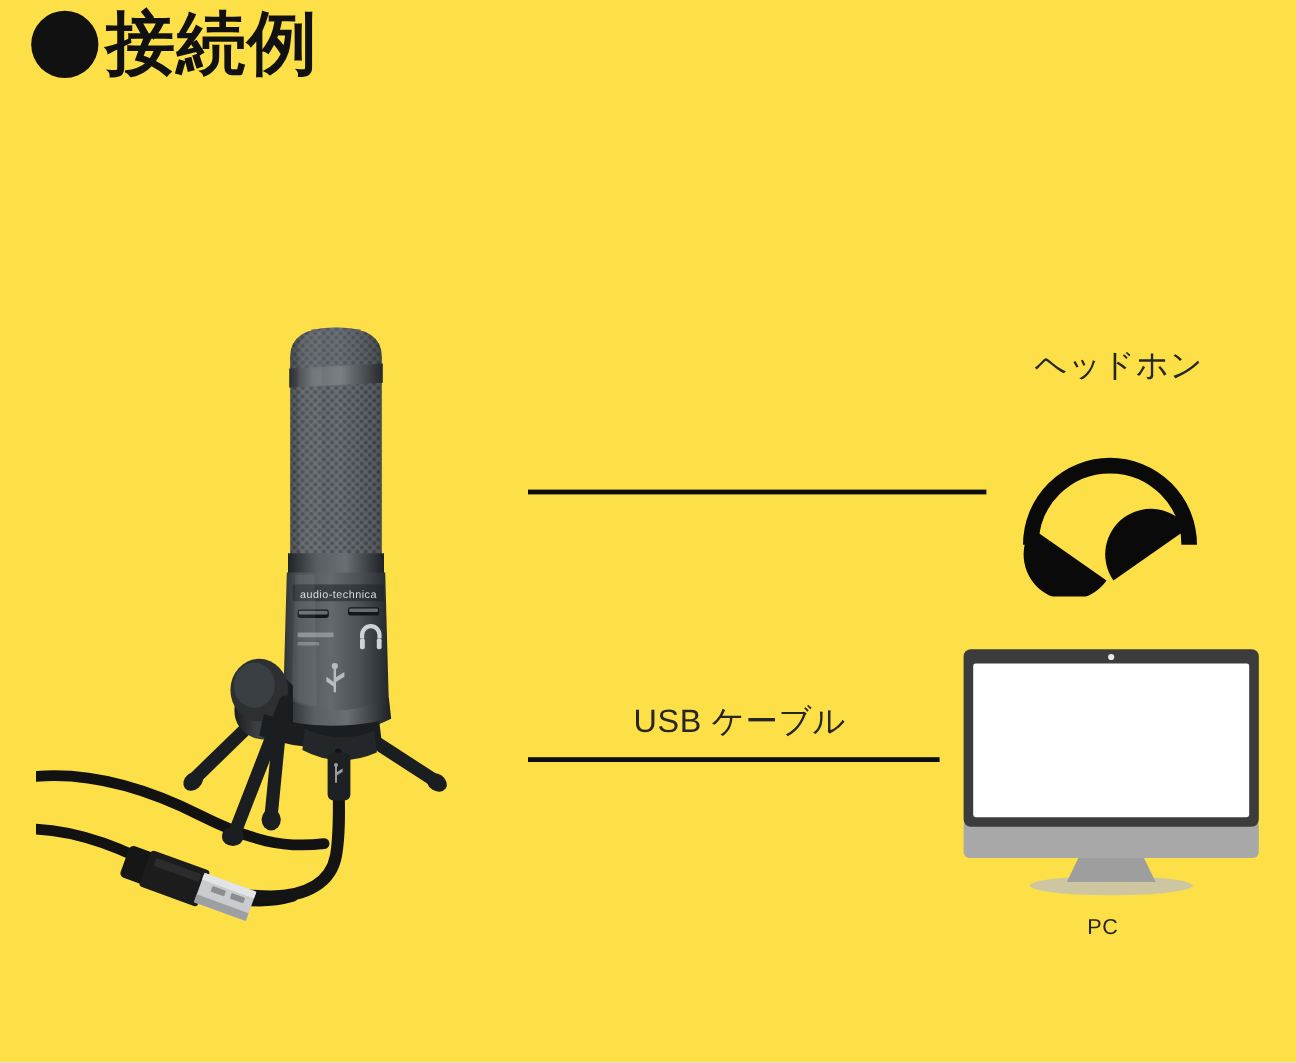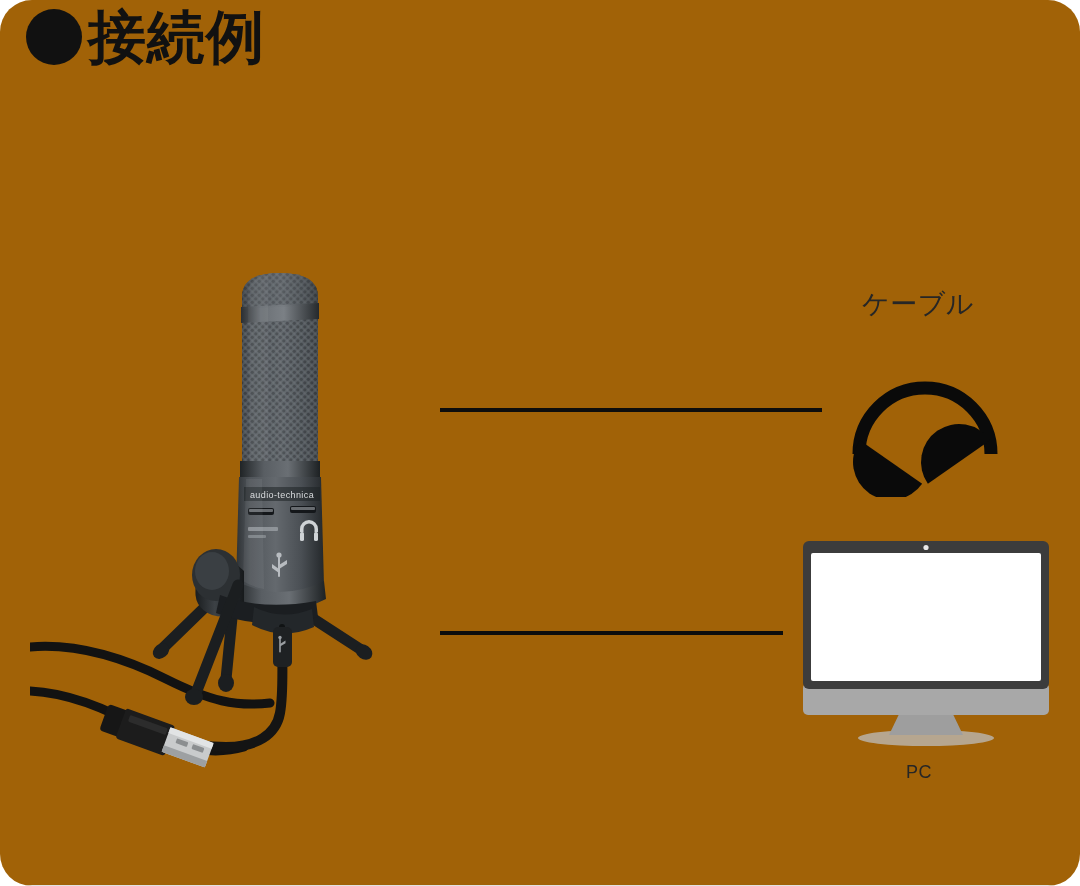--- a/index.html
+++ b/index.html
@@ -11,23 +11,22 @@
   body {
     font-family: "Liberation Sans", "DejaVu Sans", sans-serif;
     color: #1a1a1a;
     -webkit-font-smoothing: antialiased;
   }
 
   #page {
     position: relative;
     width: 1080px;
     height: 886px;
-    background: #a16207;
+    background: #fde047;
     overflow: hidden;
-    border-radius: 32px;
   }
 
   
   #title-block {
     position: absolute;
     left: 26px;
     top: 8px;
     display: flex;
     align-items: center;
     gap: 6px;
@@ -260,21 +259,22 @@
         <rect x="76" y="-5" width="12" height="5" rx="1" fill="#8b8e90"></rect>
         <rect x="93" y="-5" width="12" height="5" rx="1" fill="#8b8e90"></rect>
       </g>
     </svg>
   </div>
 
   <div class="conn-line" id="line-headphone"></div>
 
   <div class="conn-line" id="line-usb"></div>
 
-  <div class="diagram-label" id="label-headphone">ケーブル</div>
+  <div class="diagram-label" id="label-headphone">ヘッドホン</div>
+  <div class="diagram-label" id="label-usb">USB ケーブル</div>
   <div class="diagram-label" id="label-pc">PC</div>
 
   <div id="headphone-icon">
     <svg viewBox="0 0 160 165" width="160" height="165" xmlns="http://www.w3.org/2000/svg">
 
       <path d="M14,122 A66,66 0 0 1 146,122" fill="none" stroke="#0a0a0a" stroke-width="13" stroke-linecap="butt"></path>
 
       <g transform="translate(46,130) rotate(-145)">
         <path d="M-38,0 A38,38 0 0 1 38,0 Z" fill="#0a0a0a"></path>
       </g>

